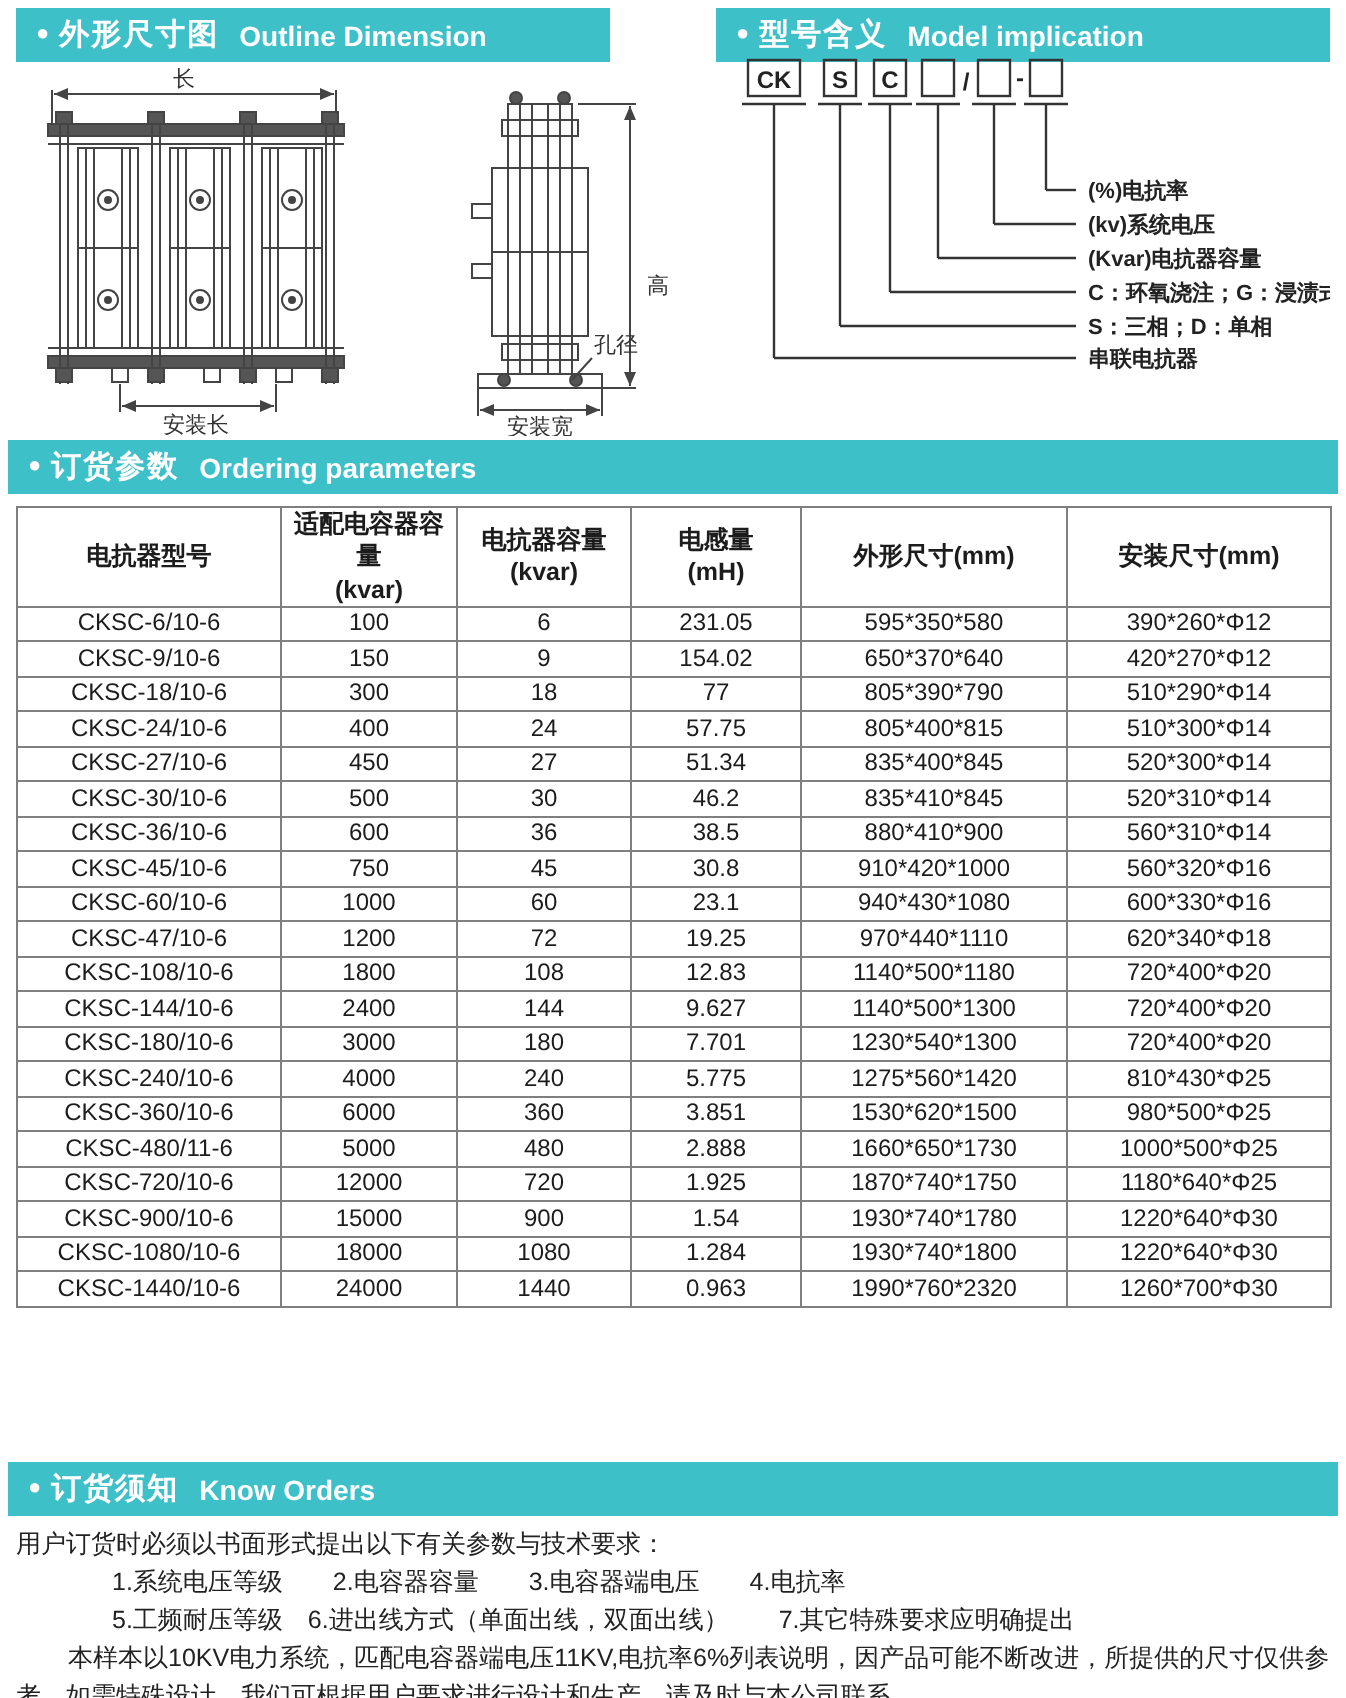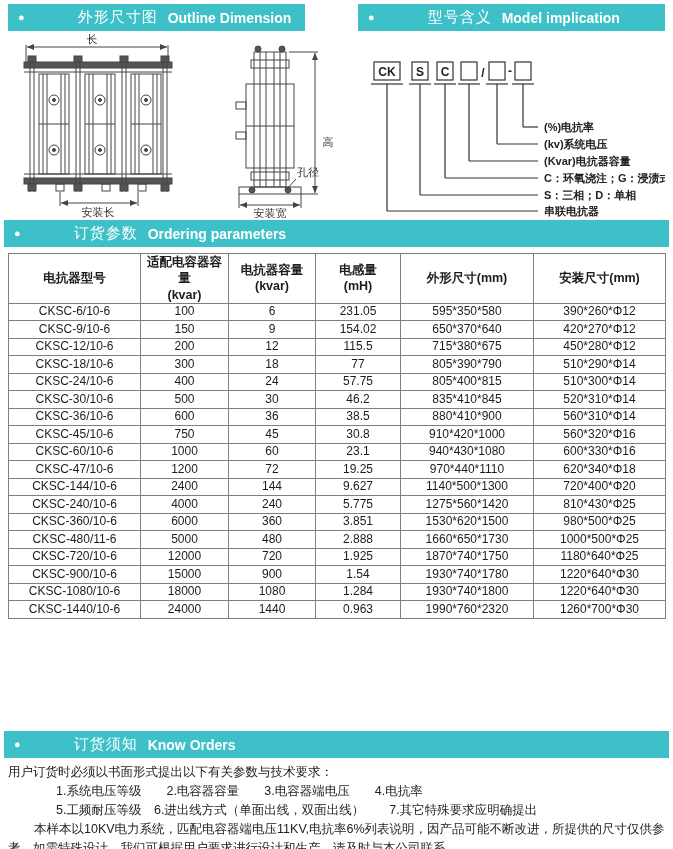--- a/index.html
+++ b/index.html
@@ -5,28 +5,28 @@
   html,body{margin:0;padding:0;}
   body{
     width:673px;height:849px;background:#ffffff;position:relative;
     font-family:"Liberation Sans","DejaVu Sans",sans-serif;color:#1c1c1c;overflow:hidden;
   }
   .bar{
     background:#3EC0C9;color:#fff;display:flex;align-items:center;
     height:27px;padding:0 10px;box-sizing:border-box;
   }
   .bar .bullet{font-size:11px;margin-right:5px;line-height:1;}
-  .bar .zh{font-size:15px;font-weight:normal;letter-spacing:1px;margin-right:10px;margin-left:48px;}
+  .bar .zh{font-size:15px;font-weight:bold;letter-spacing:1px;margin-right:10px;}
   .bar .en{font-size:14px;font-weight:bold;text-align:center;}
   .topbars{position:absolute;top:4px;left:8px;right:8px;display:flex;}
   .topbars .bar-left{width:297px;}
   .topbars .spacer{width:53px;}
   .topbars .bar-right{flex:1;}
   .drawing-wrap{position:absolute;top:32px;left:8px;width:334px;height:186px;}
-  .model-wrap{position:absolute;top:56px;left:358px;width:307px;height:178px;text-align:center;}
+  .model-wrap{position:absolute;top:24px;left:358px;width:307px;height:178px;text-align:center;}
   .bar-ordering{position:absolute;top:220px;left:4px;right:4px;}
   .table-wrap{position:absolute;top:253px;left:8px;right:8px;}
   table{width:100%;border-collapse:collapse;table-layout:fixed;}
   th,td{border:1px solid #7f7f7f;text-align:center;vertical-align:middle;}
   thead th{height:40px;font-size:12.5px;font-weight:bold;line-height:1.3;padding:0;}
   thead th .sub{font-weight:bold;}
   tbody td{height:16.5px;font-size:12px;padding:0;line-height:1.1;}
   .bar-notes{position:absolute;top:731px;left:4px;right:4px;}
   .notes{position:absolute;top:763px;left:8px;right:8px;font-size:12.5px;line-height:19px;color:#222;}
   .notes p{margin:0;}
@@ -273,44 +273,44 @@
         </tr>
         <tr>
           <td>CKSC-9/10-6</td>
           <td>150</td>
           <td>9</td>
           <td>154.02</td>
           <td>650*370*640</td>
           <td>420*270*Φ12</td>
         </tr>
         <tr>
-          <td>CKSC-12/10-6</td>
-          <td>200</td>
-          <td>12</td>
-          <td>115.5</td>
-          <td>715*380*675</td>
-          <td>450*280*Φ12</td>
-        </tr>
-        <tr>
           <td>CKSC-18/10-6</td>
           <td>300</td>
           <td>18</td>
           <td>77</td>
           <td>805*390*790</td>
           <td>510*290*Φ14</td>
         </tr>
         <tr>
           <td>CKSC-24/10-6</td>
           <td>400</td>
           <td>24</td>
           <td>57.75</td>
           <td>805*400*815</td>
           <td>510*300*Φ14</td>
         </tr>
         <tr>
+          <td>CKSC-27/10-6</td>
+          <td>450</td>
+          <td>27</td>
+          <td>51.34</td>
+          <td>835*400*845</td>
+          <td>520*300*Φ14</td>
+        </tr>
+        <tr>
           <td>CKSC-30/10-6</td>
           <td>500</td>
           <td>30</td>
           <td>46.2</td>
           <td>835*410*845</td>
           <td>520*310*Φ14</td>
         </tr>
         <tr>
           <td>CKSC-36/10-6</td>
           <td>600</td>
@@ -337,28 +337,44 @@
         </tr>
         <tr>
           <td>CKSC-47/10-6</td>
           <td>1200</td>
           <td>72</td>
           <td>19.25</td>
           <td>970*440*1110</td>
           <td>620*340*Φ18</td>
         </tr>
         <tr>
+          <td>CKSC-108/10-6</td>
+          <td>1800</td>
+          <td>108</td>
+          <td>12.83</td>
+          <td>1140*500*1180</td>
+          <td>720*400*Φ20</td>
+        </tr>
+        <tr>
           <td>CKSC-144/10-6</td>
           <td>2400</td>
           <td>144</td>
           <td>9.627</td>
           <td>1140*500*1300</td>
           <td>720*400*Φ20</td>
         </tr>
         <tr>
+          <td>CKSC-180/10-6</td>
+          <td>3000</td>
+          <td>180</td>
+          <td>7.701</td>
+          <td>1230*540*1300</td>
+          <td>720*400*Φ20</td>
+        </tr>
+        <tr>
           <td>CKSC-240/10-6</td>
           <td>4000</td>
           <td>240</td>
           <td>5.775</td>
           <td>1275*560*1420</td>
           <td>810*430*Φ25</td>
         </tr>
         <tr>
           <td>CKSC-360/10-6</td>
           <td>6000</td>

